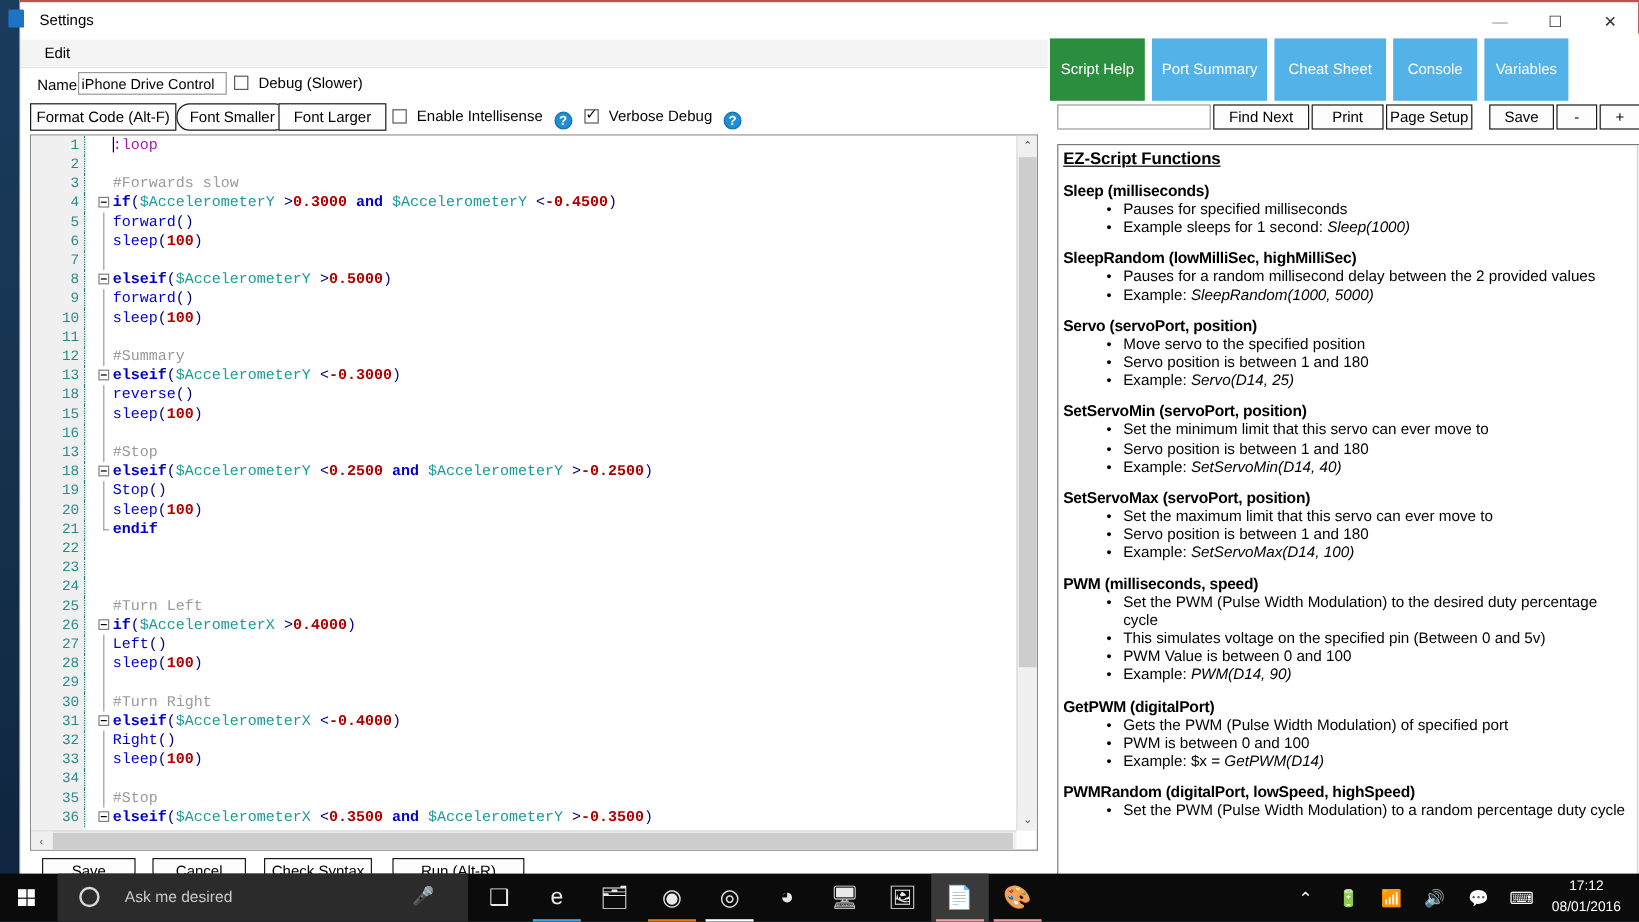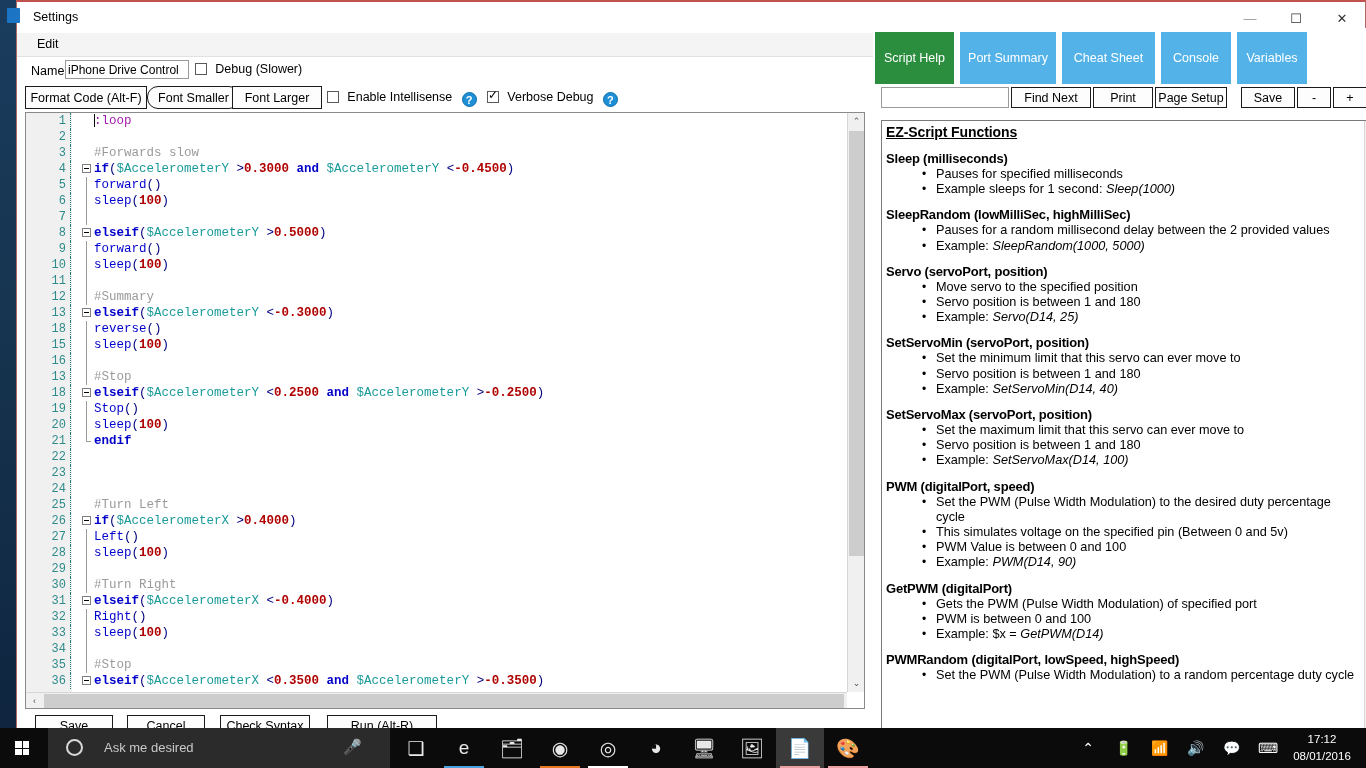--- a/index.html
+++ b/index.html
@@ -392,21 +392,21 @@
             </div>
             <div class="fn-block">
               <div class="fn-name">SetServoMax (servoPort, position)</div>
               <ul class="fn-ul">
                 <li>Set the maximum limit that this servo can ever move to</li>
                 <li>Servo position is between 1 and 180</li>
                 <li>Example: <span class="ex">SetServoMax(D14, 100)</span></li>
               </ul>
             </div>
             <div class="fn-block">
-              <div class="fn-name">PWM (digitalPort, speed)</div>
+              <div class="fn-name">PWM (milliseconds, speed)</div>
               <ul class="fn-ul">
                 <li>Set the PWM (Pulse Width Modulation) to the desired duty percentage cycle</li>
                 <li>This simulates voltage on the specified pin (Between 0 and 5v)</li>
                 <li>PWM Value is between 0 and 100</li>
                 <li>Example: <span class="ex">PWM(D14, 90)</span></li>
               </ul>
             </div>
             <div class="fn-block">
               <div class="fn-name">GetPWM (digitalPort)</div>
               <ul class="fn-ul">

